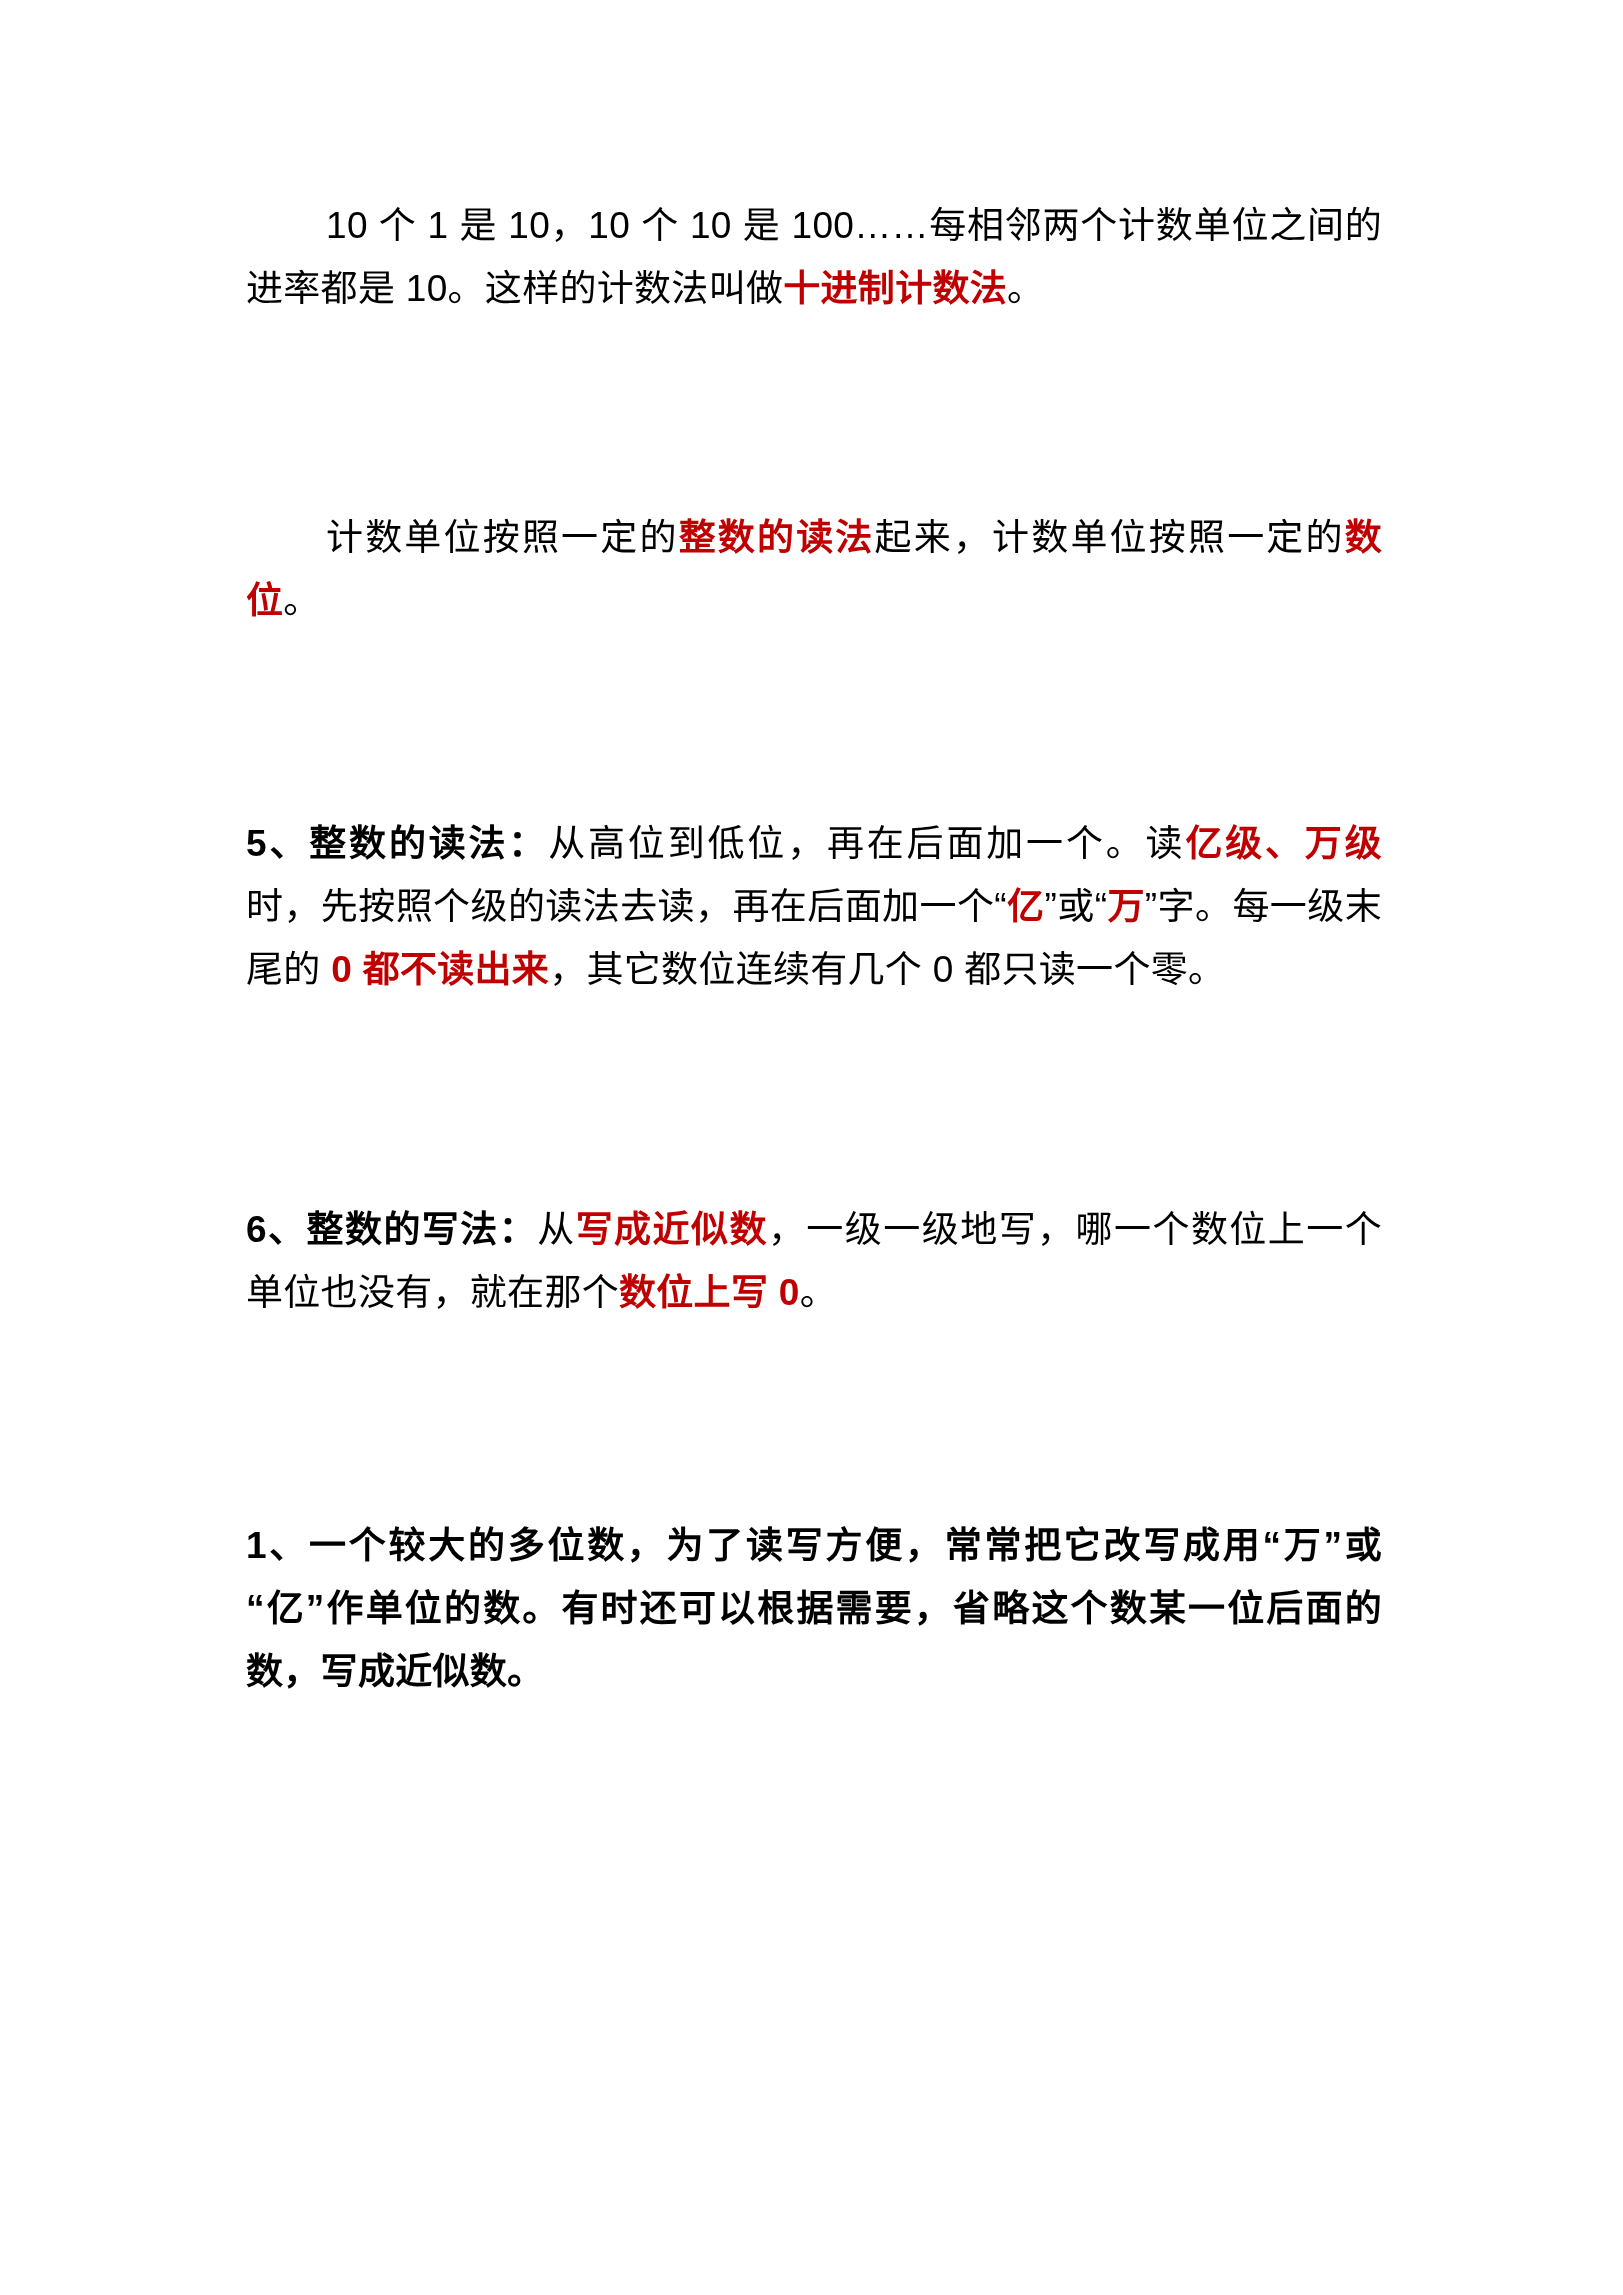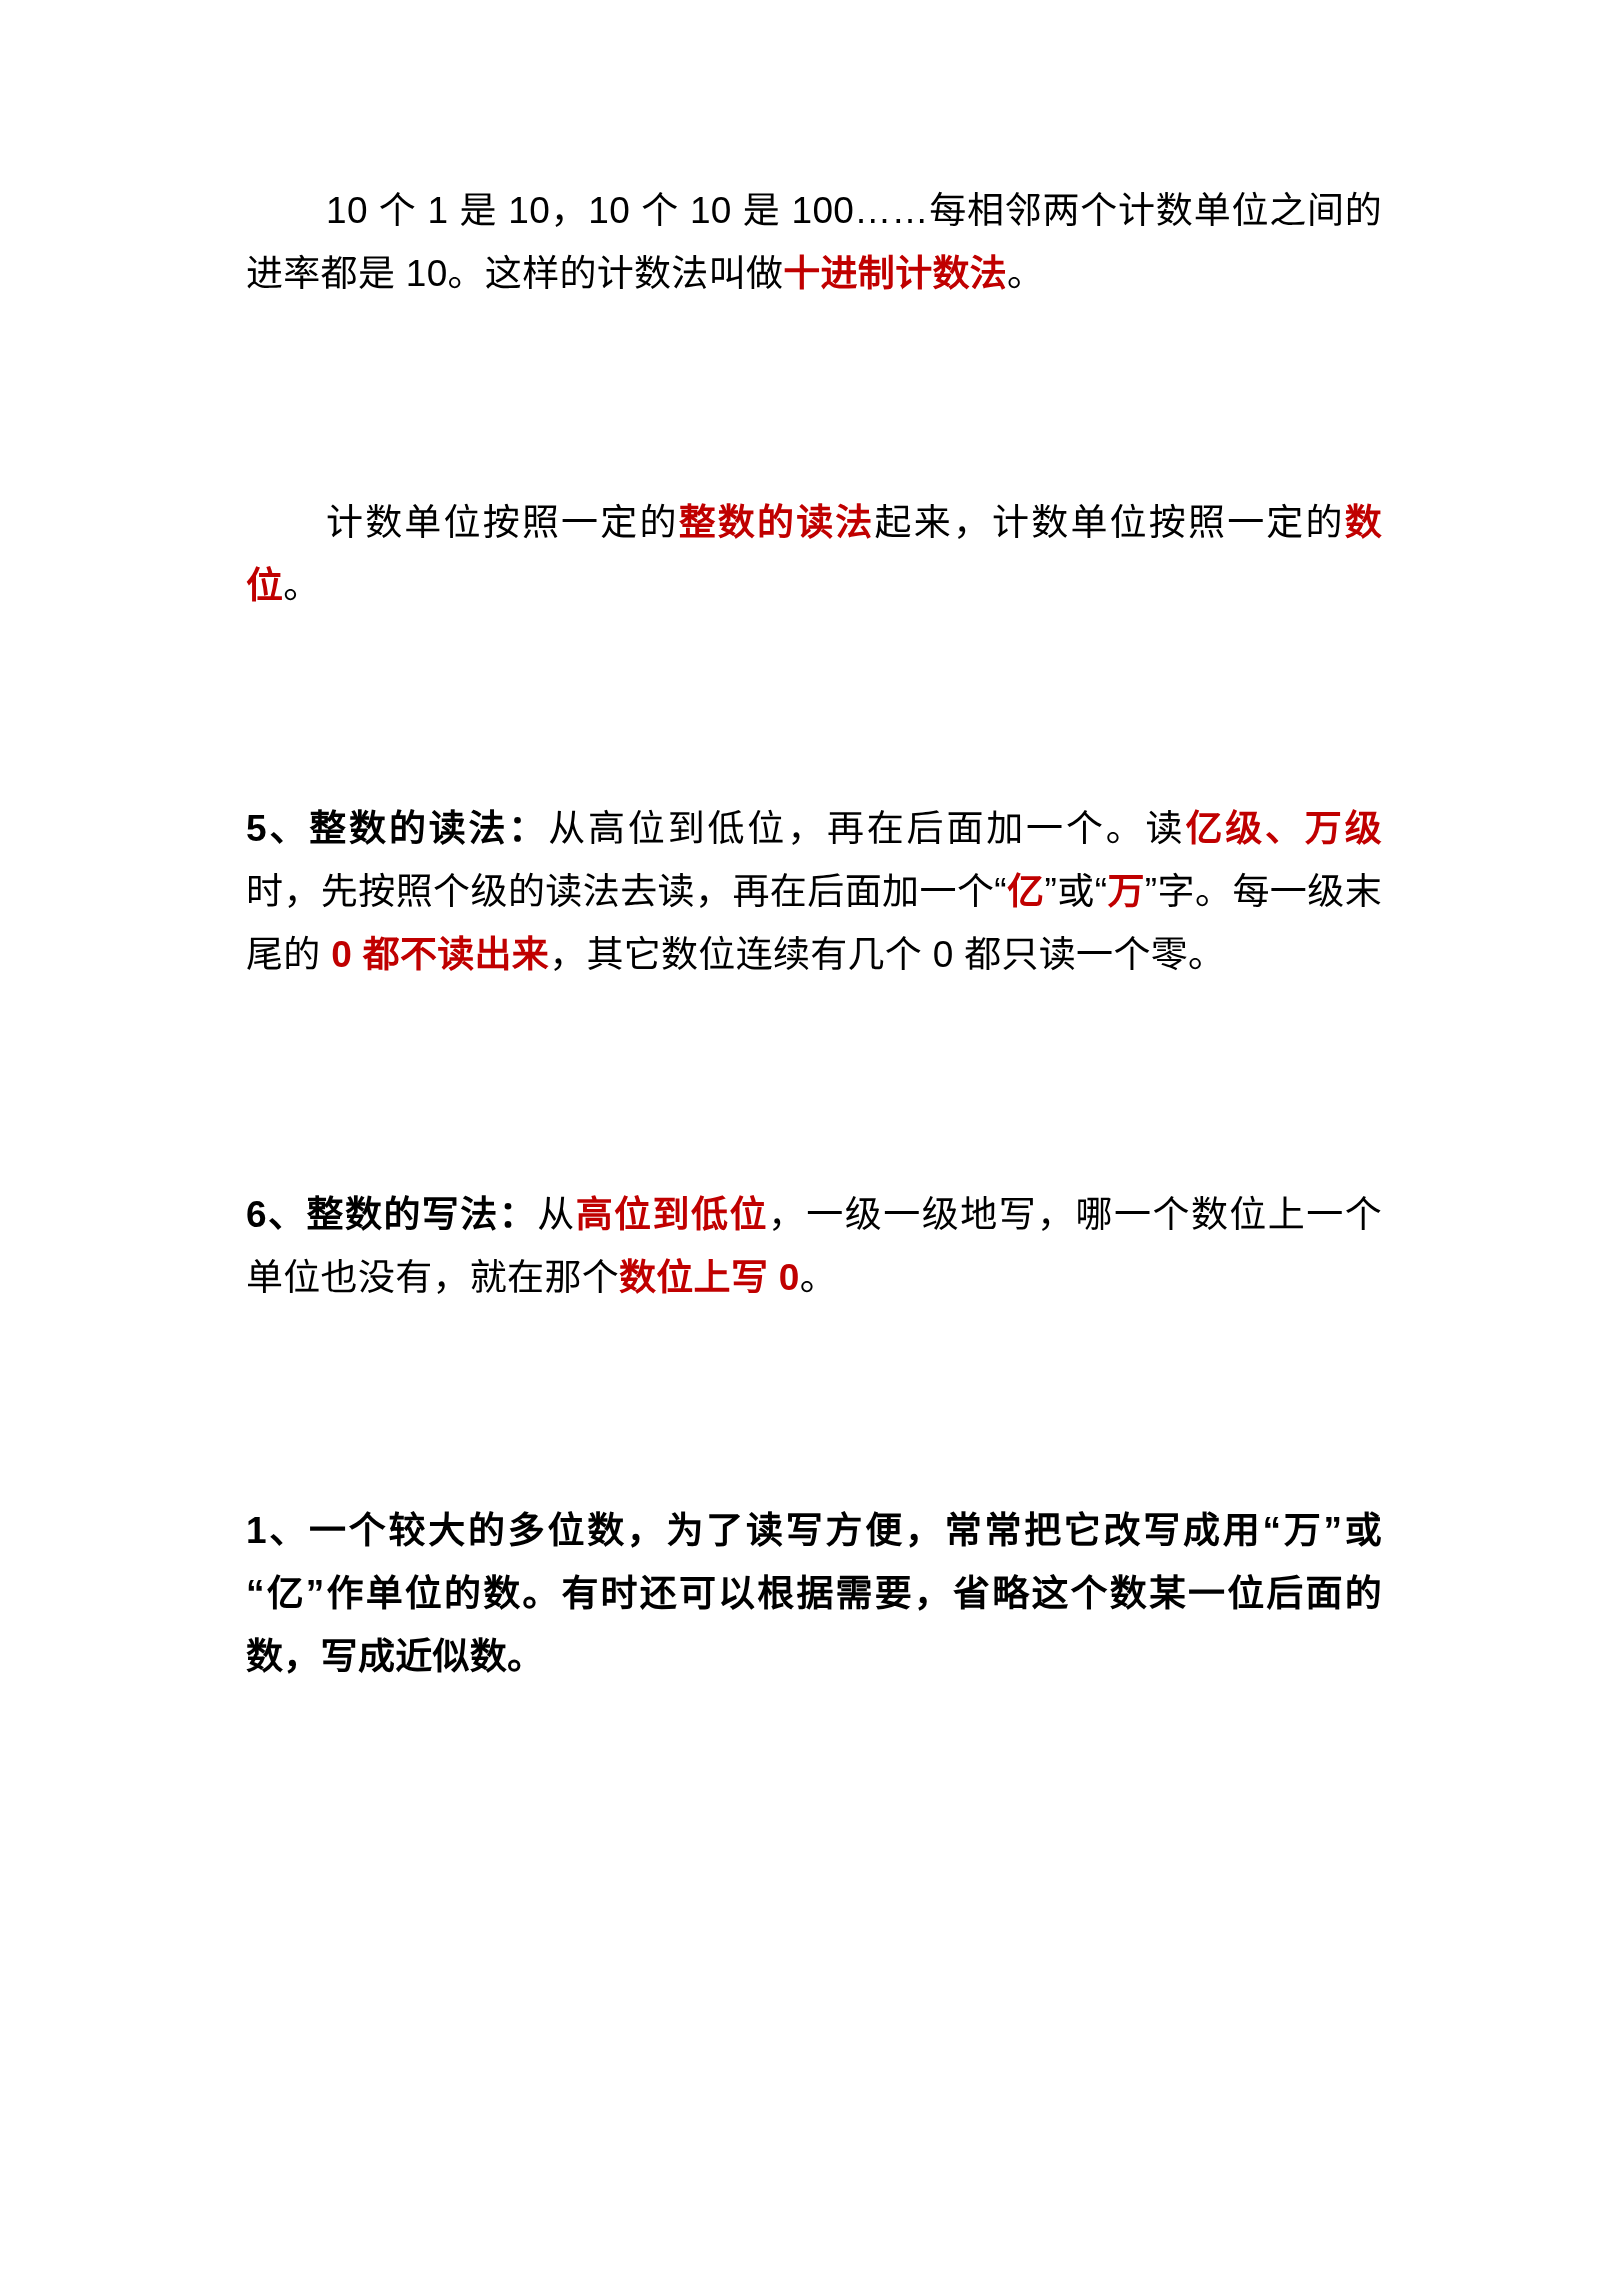--- a/index.html
+++ b/index.html
@@ -21,21 +21,21 @@
     box-sizing: border-box;
     width: 1623px;
     height: 2295px;
     background: #ffffff;
     padding: 0;
   }
 
   .content {
     position: absolute;
     left: 246px;
-    top: 179px;
+    top: 194px;
     width: 1136px;
   }
 
   
   .para {
     margin: 0;
     font-size: 37px;
     line-height: 63px;
     letter-spacing: 0.3px;
     text-align: justify;
@@ -89,21 +89,21 @@
 
     <div class="gap-after4"></div>
 
     <p class="para">
       <span class="sec-label">5、整数的读法：</span><span>从高位到低位，再在后面加一个。读</span><span class="red">亿级、万级</span><span>时，先按照个级的读法去读，再在后面加一个“</span><span class="redq">亿</span><span>”或“</span><span class="redq">万</span><span>”字。每一级末尾的 </span><span class="red">0 都不读出来</span><span>，其它数位连续有几个 0 都只读一个零。</span>
     </p>
 
     <div class="gap-after5"></div>
 
     <p class="para">
-      <span class="sec-label">6、整数的写法：</span><span>从</span><span class="red">高位到低位</span><span>，一级一级地写，哪一个数位上一个单位也没有，就在那个</span><span class="red">数位上写 0</span><span>。</span>
+      <span class="sec-label">6、整数的写法：</span><span>从</span><span class="red">写成近似数</span><span>，一级一级地写，哪一个数位上一个单位也没有，就在那个</span><span class="red">数位上写 0</span><span>。</span>
     </p>
 
     <div class="gap-after6"></div>
 
     <p class="para allbold">1、一个较大的多位数，为了读写方便，常常把它改写成用“万”或“亿”作单位的数。有时还可以根据需要，省略这个数某一位后面的数，写成近似数。</p>
 
   </div>
 </div>
 
 

